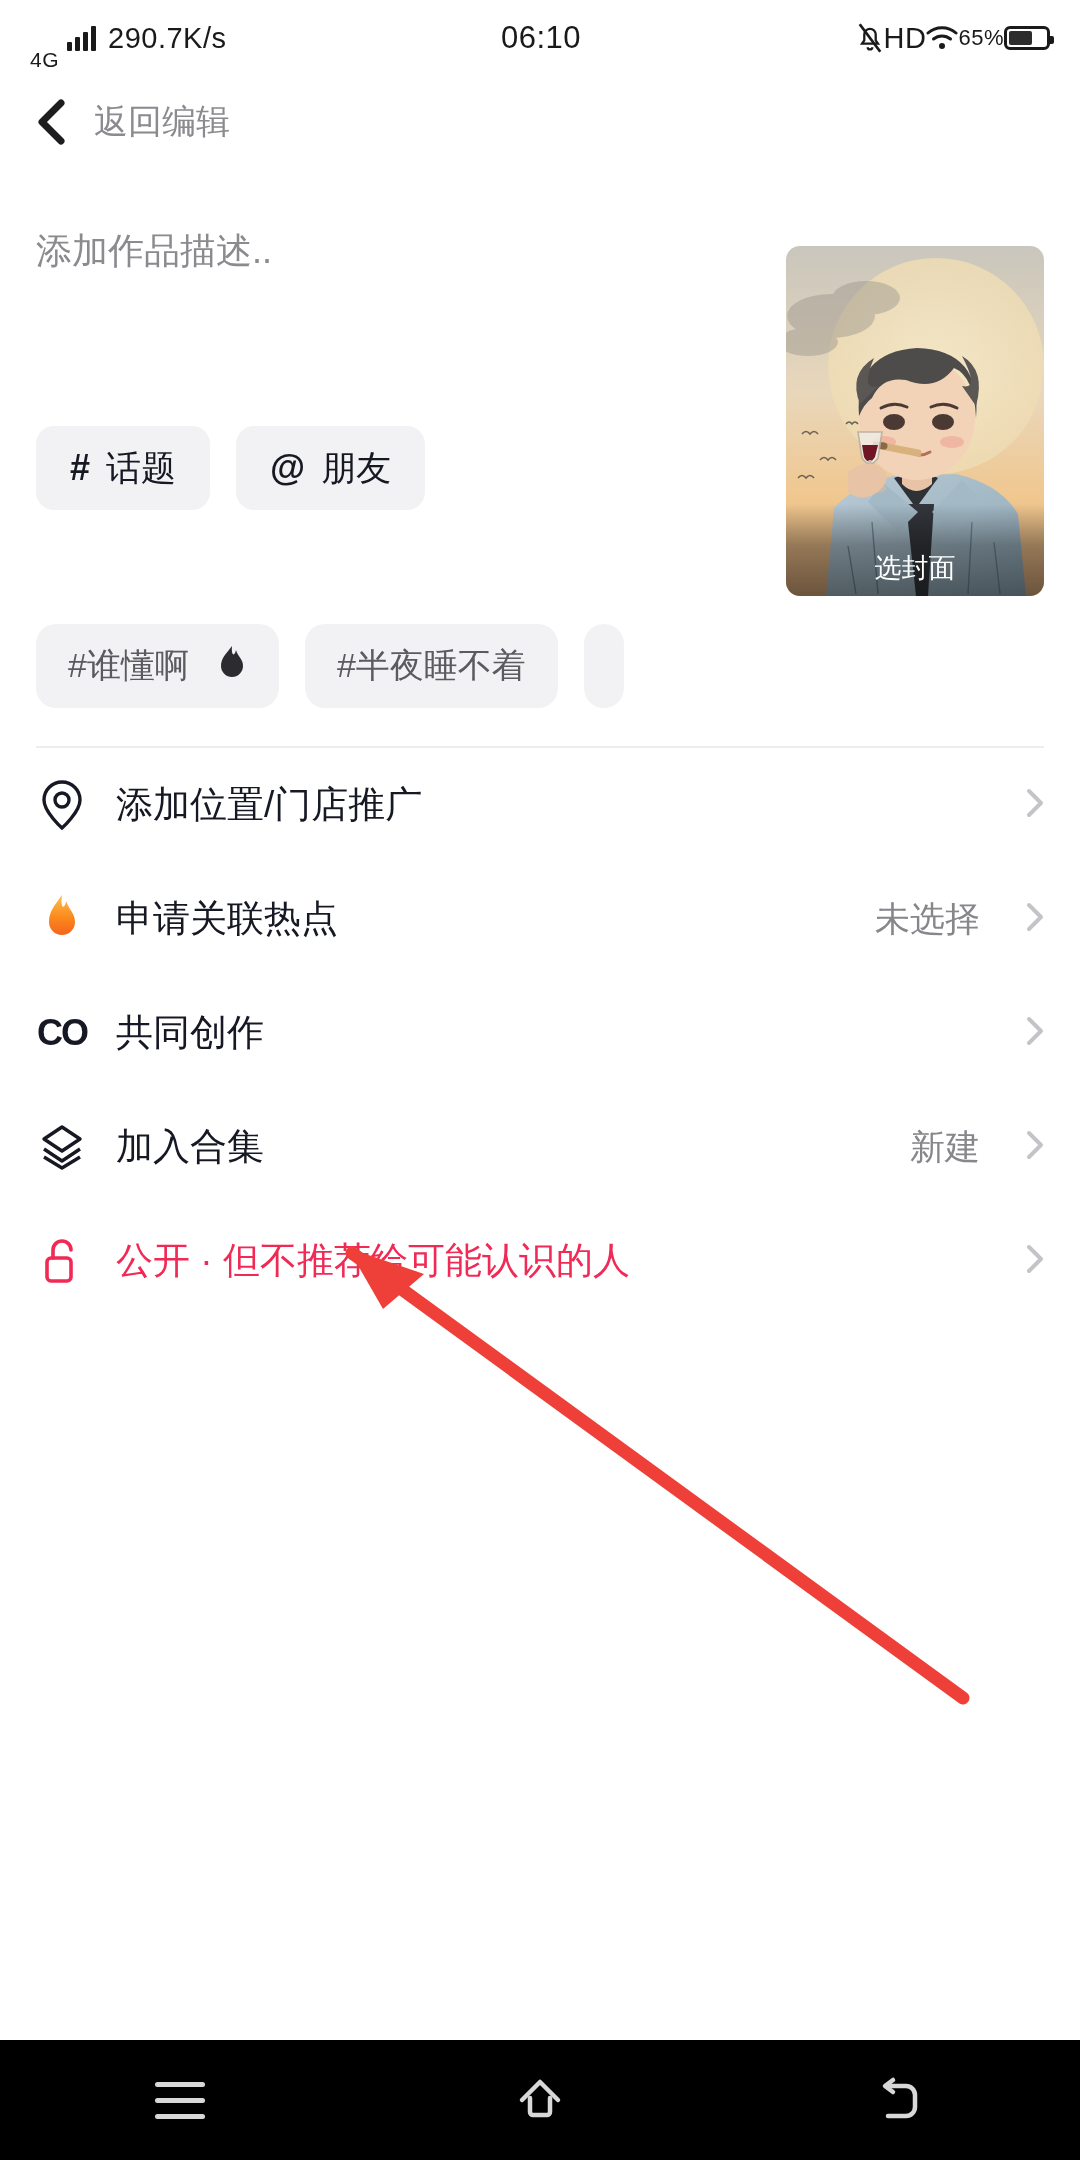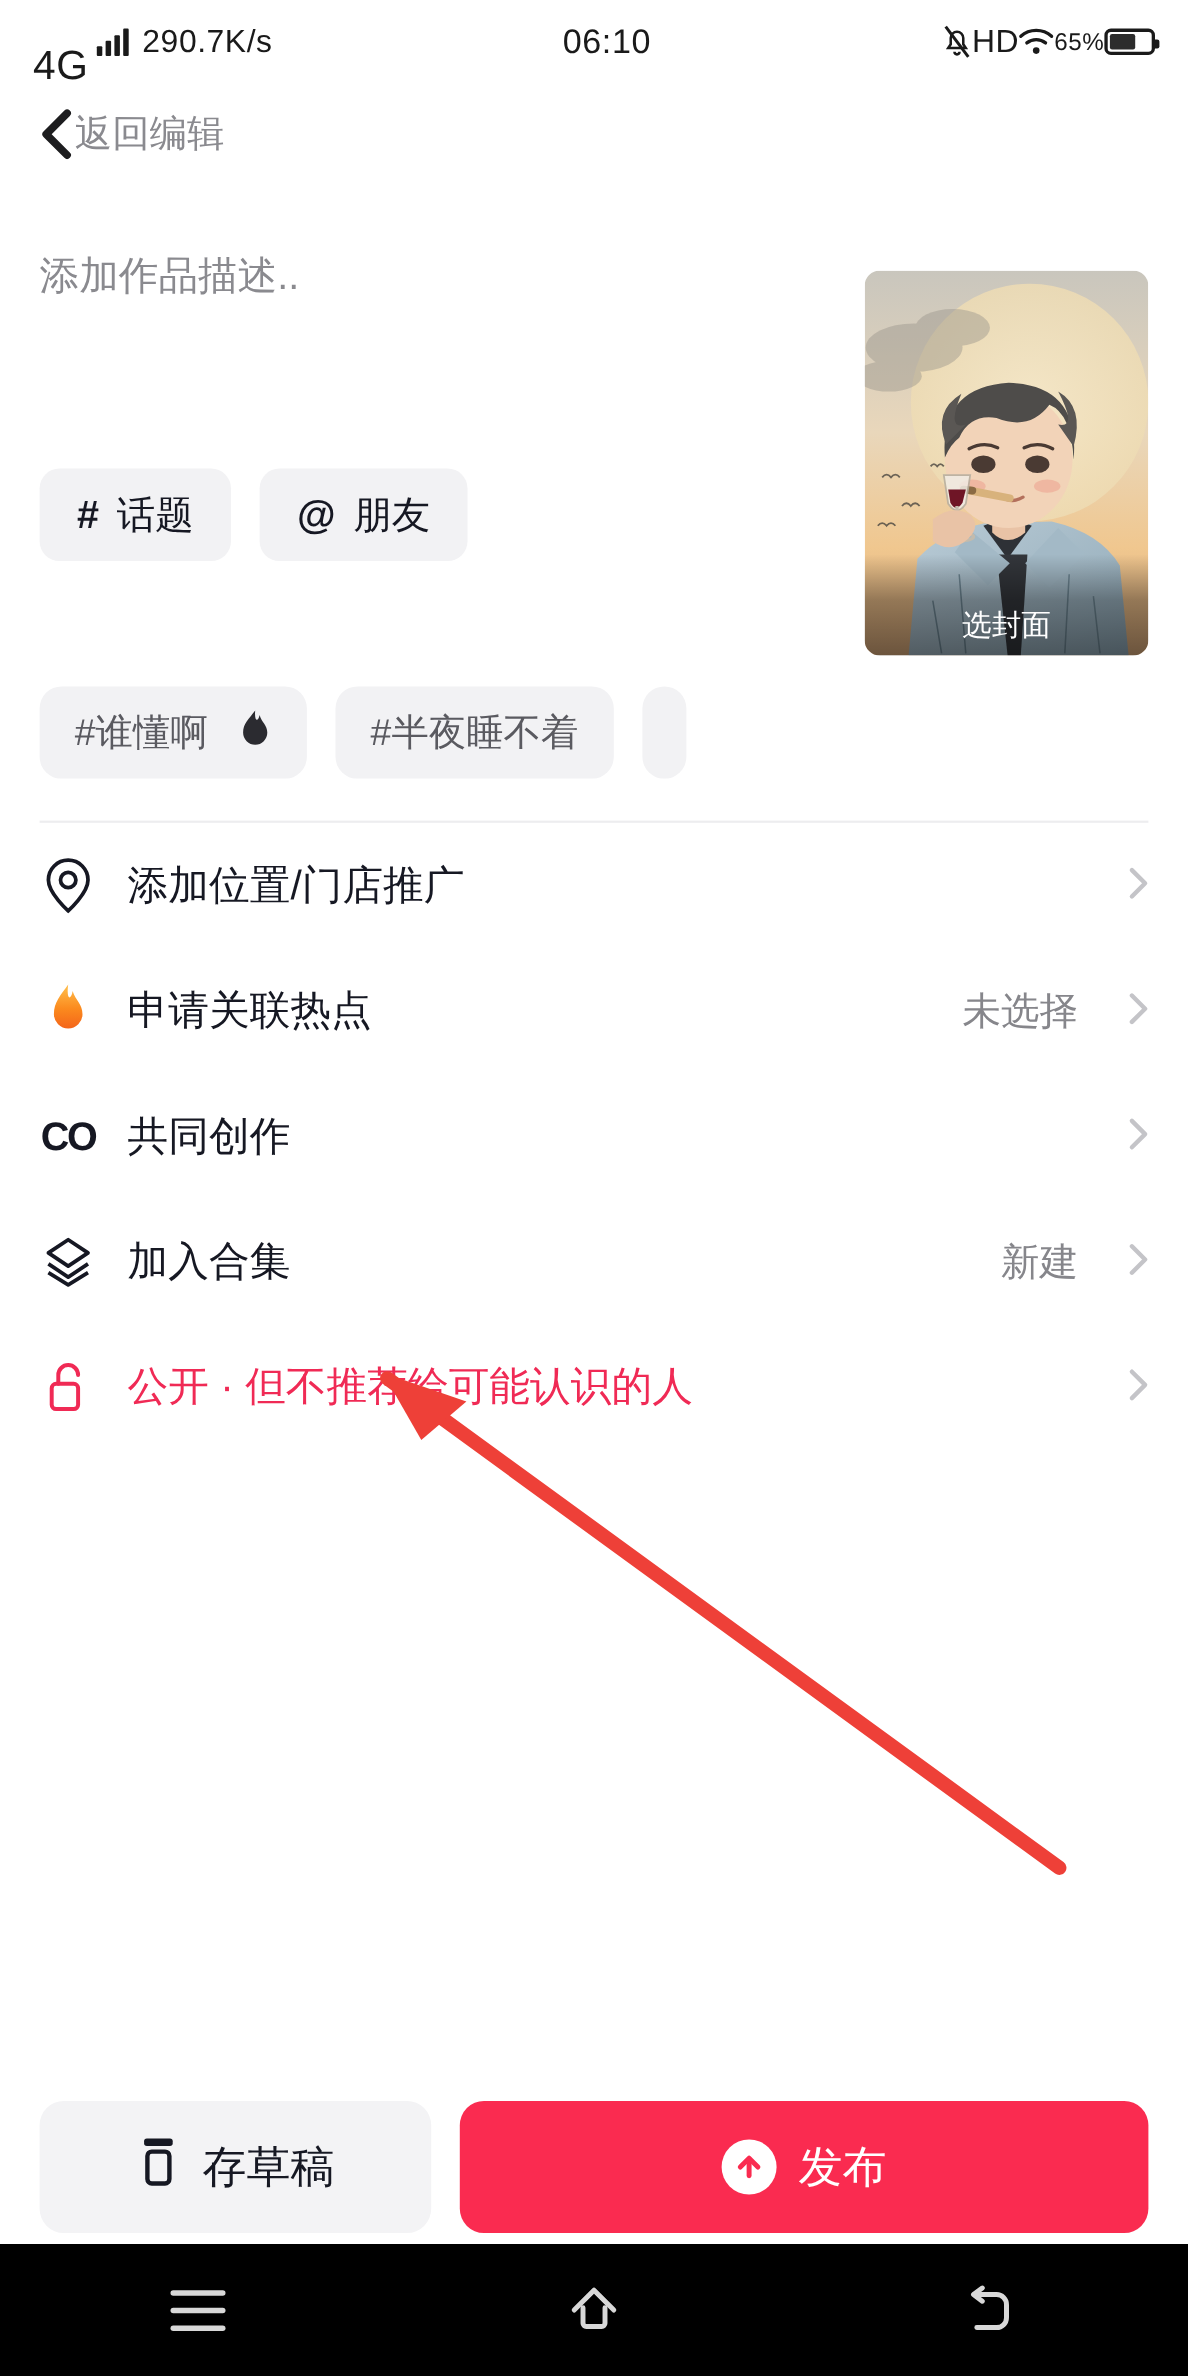--- a/index.html
+++ b/index.html
@@ -20,21 +20,21 @@
   .statusbar {
     height: 76px; flex: 0 0 76px;
     display: flex; align-items: center;
     padding: 0 30px;
     font-size: 30px; color: #1a1a1a;
     letter-spacing: 0.5px;
   }
   .sb-left { display: flex; align-items: center; gap: 8px; }
   .sb-center { flex: 1; text-align: center; font-size: 31px; }
   .sb-right { display: flex; align-items: center; }
-  .net-type { font-size: 37px; font-weight: 400; margin-top: 43px; }
+  .net-type { font-size: 21px; font-weight: 400; margin-top: 43px; }
   .bars { display: flex; align-items: flex-end; gap: 3px; height: 26px; }
   .bars i { display: block; width: 5px; background: #1a1a1a; border-radius: 1px; }
   .bars i:nth-child(1) { height: 9px; }
   .bars i:nth-child(2) { height: 14px; }
   .bars i:nth-child(3) { height: 19px; }
   .bars i:nth-child(4) { height: 25px; }
   .speed { font-size: 29px; margin-left: 4px; }
   .icn { display: inline-flex; align-items: center; justify-content: center; }
   .battery {
     width: 46px; height: 24px; border: 3px solid #1a1a1a; border-radius: 6px;
@@ -44,20 +44,21 @@
     content: ""; position: absolute; right: -7px; top: 7px;
     width: 4px; height: 8px; background: #1a1a1a; border-radius: 0 2px 2px 0;
   }
   .battery span { display: block; height: 100%; background: #2c2c2c; border-radius: 2px; }
 
   
   .navbar {
     height: 92px; flex: 0 0 92px;
     display: flex; align-items: center;
     padding: 0 34px;
+    gap: 26px;
   }
   .back-chevron { width: 34px; height: 46px; display: block; }
   .nav-title { font-size: 34px; color: #8a8a8f; }
 
   
   .composer {
     display: flex; padding: 34px 36px 0 36px;
     gap: 20px;
   }
   .composer-left { flex: 1; min-width: 0; padding-top: 26px; }
@@ -393,40 +394,20 @@
       </span>
     </div>
 
   </div>
 
   <svg class="annotation" viewBox="0 0 1080 2160">
     <line x1="352" y1="1253" x2="963" y2="1698" stroke="#ee4038" stroke-width="13" stroke-linecap="round"></line>
     <polygon points="348,1248 424,1274 383,1309" fill="#ee4038"></polygon>
   </svg>
 
-  <div class="actions">
-    <div class="btn btn-draft">
-      <span>
-        <svg width="40" height="46" viewBox="0 0 40 46">
-            <rect x="7" y="2" width="26" height="7" rx="2.5" fill="#161823"></rect>
-            <rect x="10" y="14" width="20" height="29" rx="4" fill="none" stroke="#161823" stroke-width="4"></rect>
-          </svg>
-      </span>
-      <span>存草稿</span>
-    </div>
-    <div class="btn btn-publish">
-      <span class="publish-icon">
-        <svg width="34" height="34" viewBox="0 0 34 34">
-            <path d="M17 25 V10" stroke="#fa2b50" stroke-width="4.5" stroke-linecap="round"></path>
-            <polyline points="9,17 17,9 25,17" fill="none" stroke="#fa2b50" stroke-width="4.5" stroke-linecap="round" stroke-linejoin="round"></polyline>
-          </svg>
-      </span>
-      <span>发布</span>
-    </div>
-  </div>
 
   <div class="androidnav">
     <div class="navbtn">
       <span class="hamb">
           <i></i>
           <i></i>
           <i></i>
         </span>
     </div>
     <div class="navbtn">

